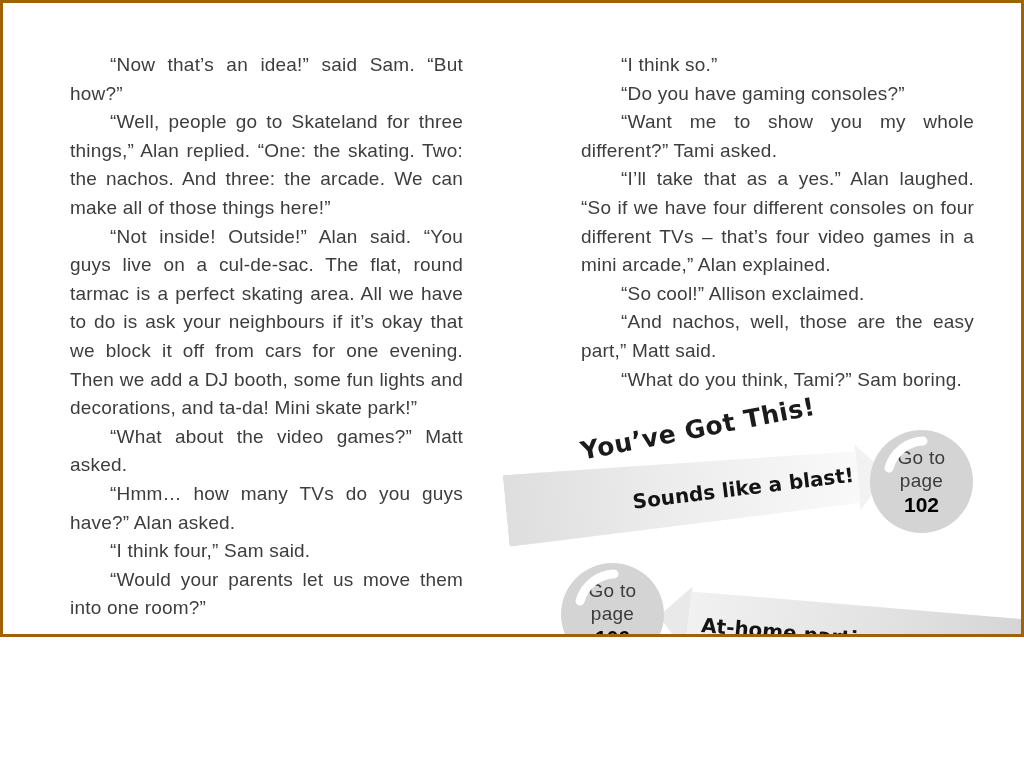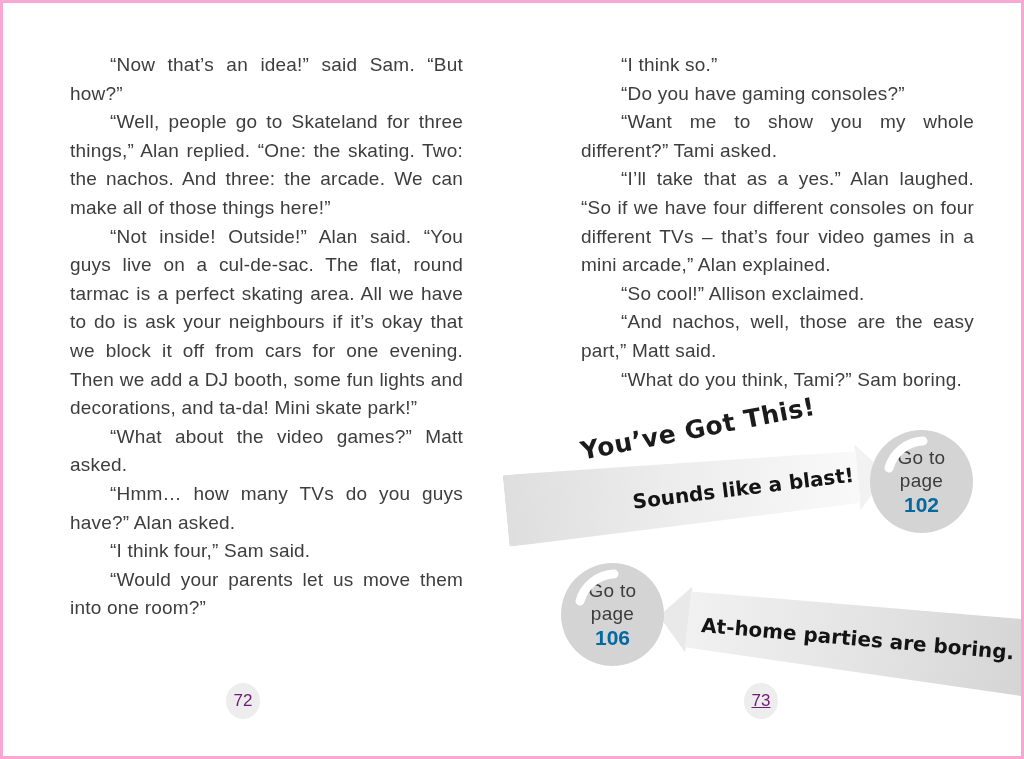--- a/index.html
+++ b/index.html
@@ -1,22 +1,22 @@
 <!DOCTYPE html>
 <html><head>
 <meta charset="utf-8">
 <style>
   html, body { margin: 0; padding: 0; background: #ffffff; }
   .spread {
     position: relative;
     width: 1024px;
-    height: 759px;
+    height: 637px;
     box-sizing: border-box;
     background: #ffffff;
-    border: 3px solid #f9a8d4;
+    border: 3px solid #a16207;
     overflow: hidden;
     font-family: "Liberation Sans", sans-serif;
   }
   .text-col {
     position: absolute;
     top: 48px;
     width: 393px;
   }
   .col-left  { left: 67px; }
   .col-right { left: 578px; }
@@ -129,21 +129,21 @@
   .ball-line {
     font-size: 19px;
     line-height: 23px;
     color: #3c3c3c;
     letter-spacing: 0.3px;
   }
   .ball-page {
     font-size: 21px;
     line-height: 25px;
     font-weight: bold;
-    color: #0369a1;
+    color: #000000;
   }
 </style>
 </head>
 <body>
 
 <div class="spread">
 
   <div class="text-col col-left">
     <p class="para">“Now that’s an idea!” said Sam. “But how?”</p>
     <p class="para">“Well, people go to Skateland for three things,” Alan replied. “One: the skating. Two: the nachos. And three: the arcade. We can make all of those things here!”</p>

